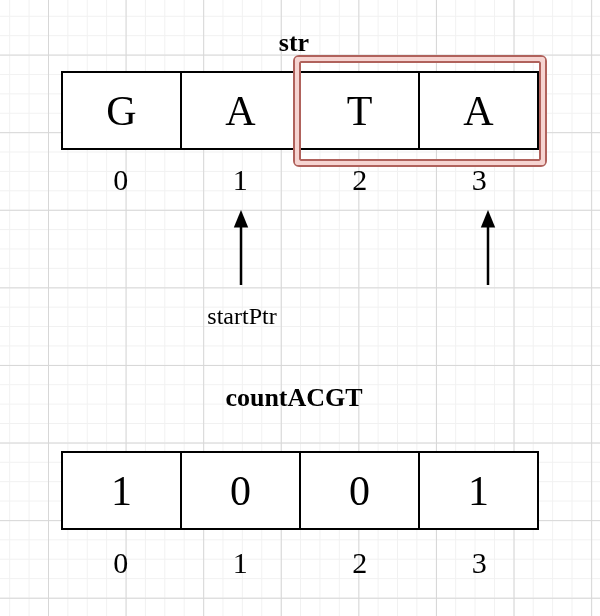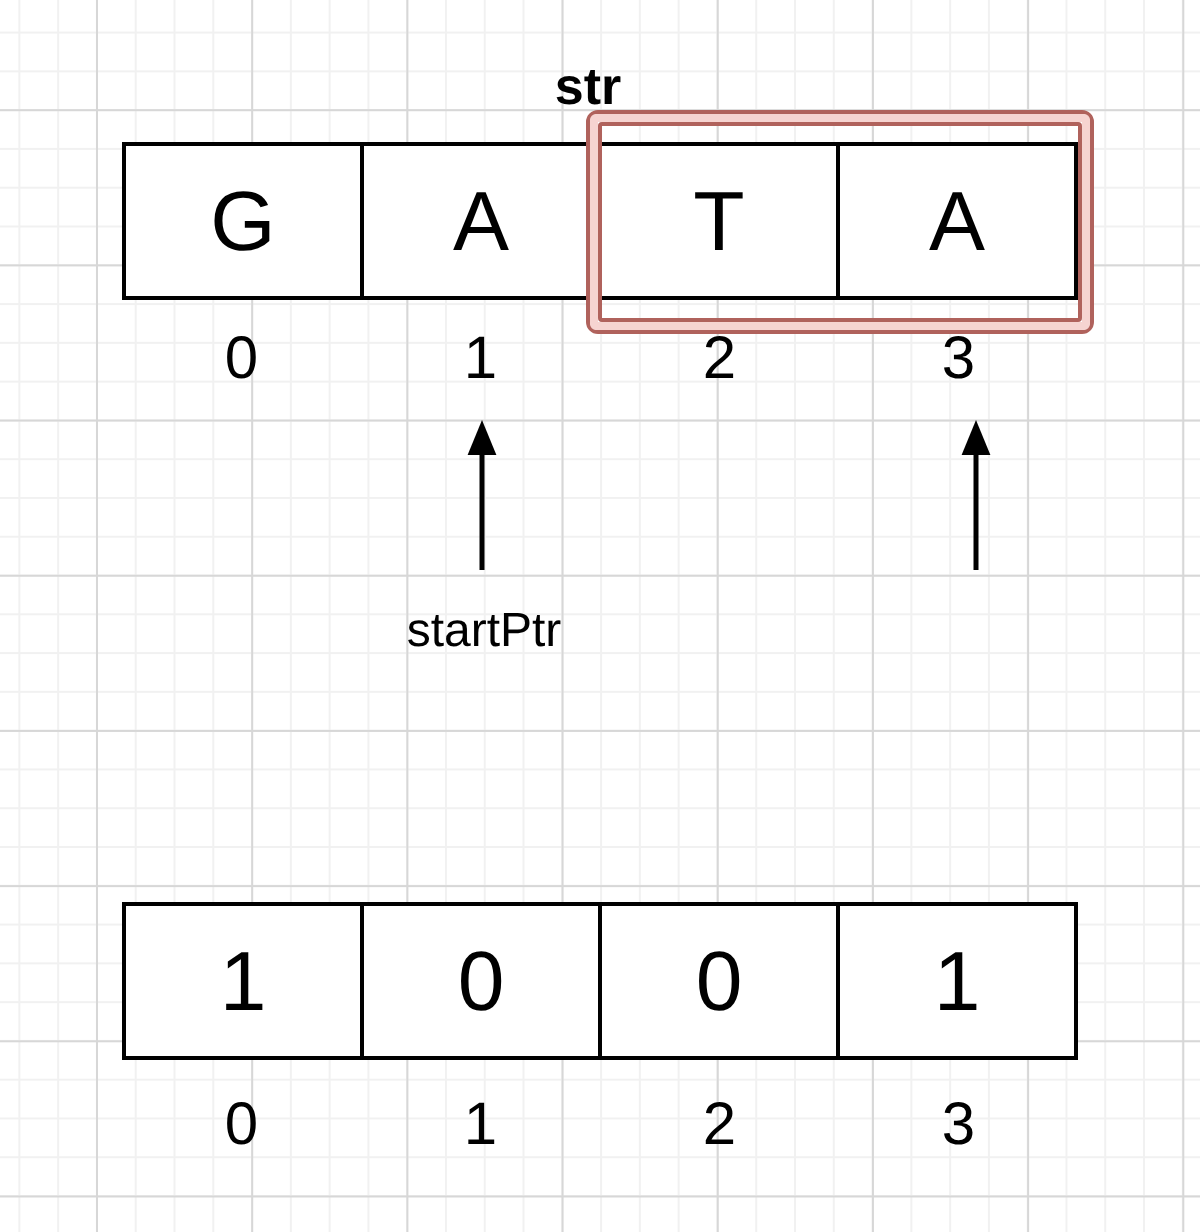--- a/index.html
+++ b/index.html
@@ -10,21 +10,21 @@
     height: 616px;
     overflow: hidden;
     background-color: #ffffff;
     background-image:
       linear-gradient(to right, #d7d7d7 1px, transparent 1px),
       linear-gradient(to bottom, #d7d7d7 1px, transparent 1px),
       linear-gradient(to right, #f1f1f1 1px, transparent 1px),
       linear-gradient(to bottom, #f1f1f1 1px, transparent 1px);
     background-size: 77.6px 77.6px, 77.6px 77.6px, 19.4px 19.4px, 19.4px 19.4px;
     background-position: 48px 0, 0 54.6px, 9.2px 0, 0 15.8px;
-    font-family: Liberation Sans, sans-serif;
+    font-family: Liberation Serif, serif;
     color: #000;
   }
 
   
   .array {
     position: absolute;
     display: flex;
     box-sizing: border-box;
     border: 2px solid #000;
     background: #fff;
@@ -146,20 +146,21 @@
     <line x1="10" y1="79" x2="10" y2="20" stroke="#000" stroke-width="2.5"></line>
     <polygon points="10,4 17.2,21.5 2.8,21.5" fill="#000"></polygon>
   </svg>
   <div class="ptr-label startptr-label">startPtr</div>
 
   <svg class="arrow-svg arrow-end" viewBox="0 0 20 80">
     <line x1="10" y1="79" x2="10" y2="20" stroke="#000" stroke-width="2.5"></line>
     <polygon points="10,4 17.2,21.5 2.8,21.5" fill="#000"></polygon>
   </svg>
 
+  <div class="diagram-title count-label">countACGT</div>
 
   <div class="array count-array">
     <div class="cell">
       <span>1</span>
     </div>
     <div class="cell">
       <span>0</span>
     </div>
     <div class="cell">
       <span>0</span>

